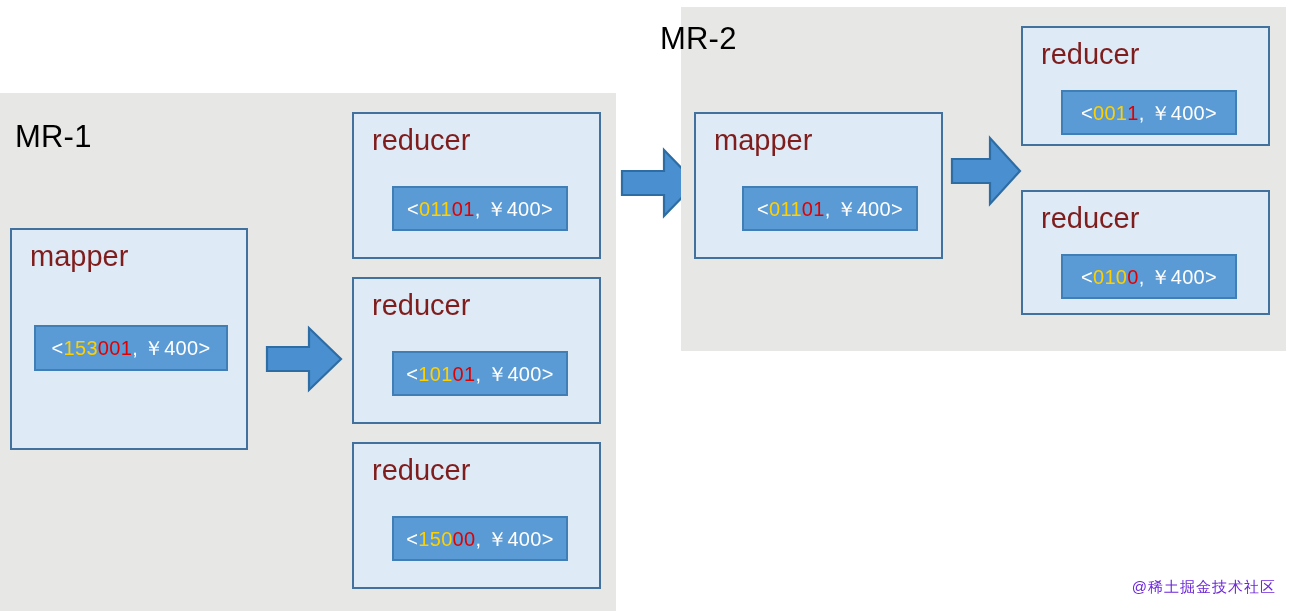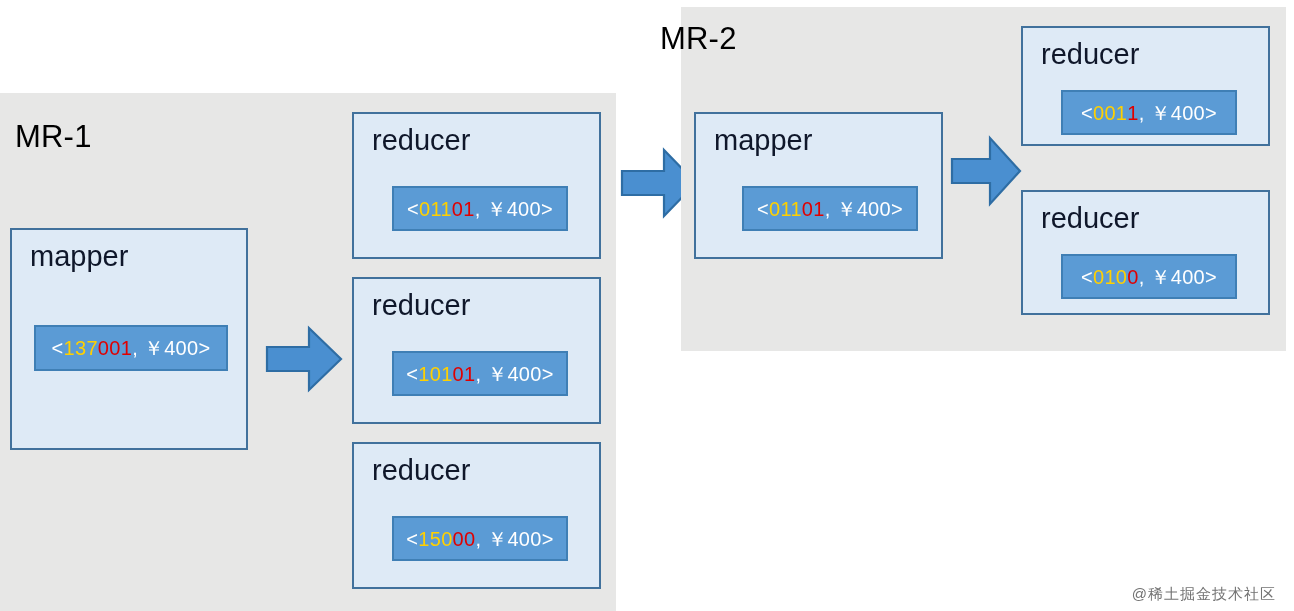--- a/index.html
+++ b/index.html
@@ -47,21 +47,21 @@
     background: #deeaf6;
     border: 2px solid #41719c;
     box-sizing: border-box;
   }
   .node-title {
     position: absolute;
     left: 18px;
     top: 12px;
     font-size: 29px;
     line-height: 1;
-    color: #0f172a;
+    color: #7f1d1d;
     white-space: nowrap;
   }
 
   
   .data-chip {
     position: absolute;
     background: #5b9bd5;
     border: 2px solid #3f7fb5;
     box-sizing: border-box;
     display: flex;
@@ -101,41 +101,41 @@
     position: absolute;
   }
   #arrow-1 { left: 265px; top: 325px; width: 78px;  height: 68px; }
   #arrow-2 { left: 620px; top: 147px; width: 78px;  height: 72px; }
   #arrow-3 { left: 950px; top: 135px; width: 72px;  height: 72px; }
 
   
   #watermark {
     position: absolute;
     right: 18px;
-    bottom: 7px;
-    color: #737373;
+    bottom: 14px;
+    color: #6d28d9;
     font-size: 15px;
     letter-spacing: 1px;
     white-space: nowrap;
     user-select: none;
   }
 </style>
 </head>
 <body>
 
 <div class="stage">
 
   <div class="group-panel" id="mr1-panel"></div>
   <div class="group-title" id="mr1-title">MR-1</div>
 
   <div class="node-box" id="mr1-mapper">
     <div class="node-title">mapper</div>
     <div class="data-chip">
       <span class="seg-white">&lt;</span>
-        <span class="seg-yellow">137</span>
+        <span class="seg-yellow">153</span>
         <span class="seg-red">001</span>
         <span class="seg-white">, ￥400&gt;</span>
     </div>
   </div>
 
   <div class="block-arrow" id="arrow-1">
     <svg viewBox="0 0 78 68" width="78" height="68" aria-hidden="true">
       <polygon points="2,22 44,22 44,3 76,34 44,65 44,46 2,46" fill="#4a8fd0" stroke="#2e6da4" stroke-width="2.2" stroke-linejoin="miter"></polygon>
     </svg>
   </div>

